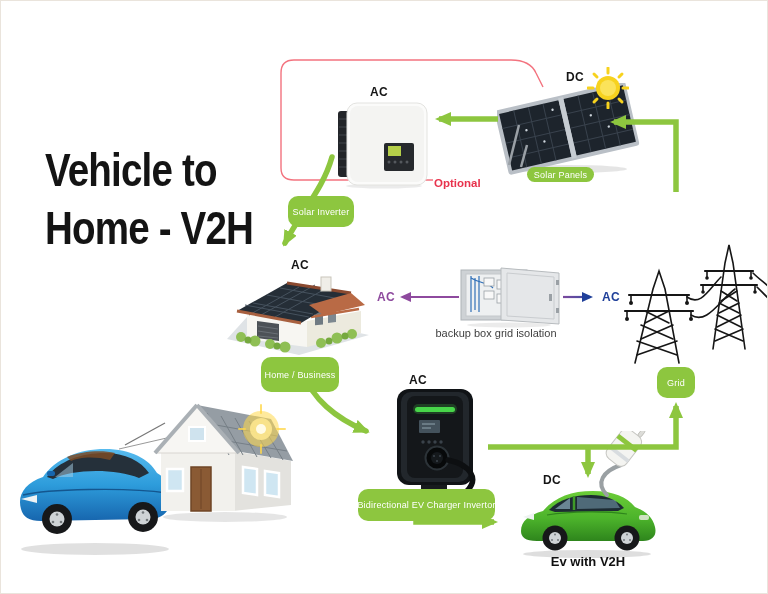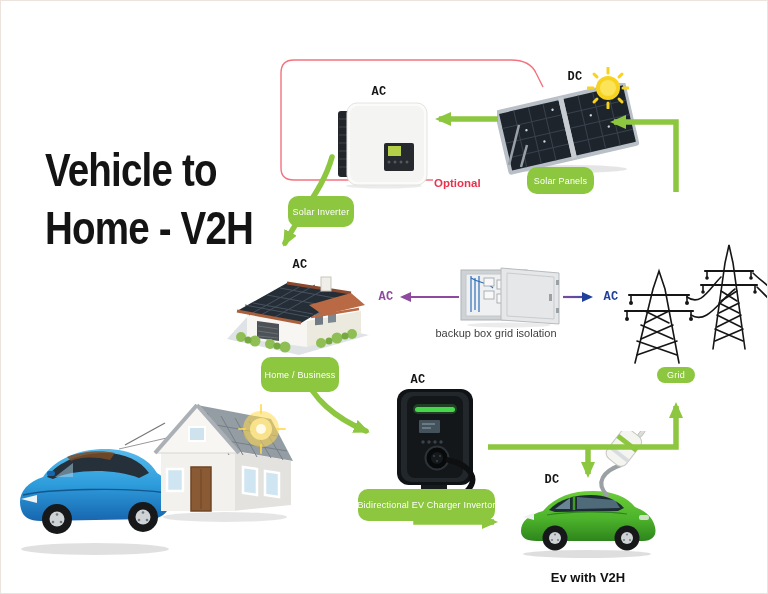--- a/index.html
+++ b/index.html
@@ -18,27 +18,27 @@
 
   .title{position:absolute;left:44px;top:140px;z-index:4;color:var(--title-black);
          font-weight:700;font-size:47px;line-height:58px;letter-spacing:-1px;
          transform:scaleX(.82);transform-origin:left top;white-space:nowrap;}
 
   .pill{position:absolute;z-index:4;background:var(--pill-green);color:#fff;
         border-radius:10px;display:flex;align-items:center;justify-content:center;
         font-size:9px;letter-spacing:.2px;white-space:nowrap;}
 
   .port{position:absolute;z-index:4;font-weight:700;font-size:12px;color:#151515;
-        transform:translateX(-50%);letter-spacing:.4px;white-space:nowrap;font-family:Liberation Mono, monospace;}
+        transform:translateX(-50%);letter-spacing:.4px;white-space:nowrap;}
   .port.purple{color:var(--ac-purple);}
   .port.navy{color:var(--ac-navy);}
 
   .caption{position:absolute;z-index:4;color:var(--caption-gray);font-size:11px;
            transform:translateX(-50%);white-space:nowrap;}
-  .caption.bold{font-weight:700;font-size:13px;color:#111;margin-top:16px;}
+  .caption.bold{font-weight:700;font-size:13px;color:#111;}
 
   .optional{position:absolute;z-index:4;color:var(--optional-red);
             font-weight:700;font-size:11.5px;white-space:nowrap;}
   .ct-note{position:absolute;z-index:4;color:var(--note-red);font-size:9.5px;
            font-weight:600;line-height:11.5px;white-space:pre;}
 
   .arrow-green{stroke:var(--arrow-green);stroke-width:5.5;fill:none;}
   .arrow-thin-p{stroke:var(--ac-purple);stroke-width:2.2;fill:none;}
   .line-pink{stroke:var(--line-pink);stroke-width:1.4;fill:none;}
   #mg path{fill:var(--arrow-green);} #mp path{fill:var(--ac-purple);}
@@ -408,23 +408,23 @@
 
   <div class="port" style="left:378px;top:84px">AC</div>
   <div class="port" style="left:574px;top:69px">DC</div>
   <div class="port" style="left:299px;top:257px">AC</div>
   <div class="port purple" style="left:385px;top:289px">AC</div>
   <div class="port navy" style="left:610px;top:289px">AC</div>
   <div class="port" style="left:417px;top:372px">AC</div>
   <div class="port" style="left:551px;top:472px">DC</div>
 
   <div class="pill" style="left:287px;top:195px;width:66px;height:31px">Solar Inverter</div>
-  <div class="pill" style="left:526px;top:166px;width:67px;height:27px">Solar Panels</div>
+  <div class="pill" style="left:526px;top:166px;width:67px;height:15px">Solar Panels</div>
   <div class="pill" style="left:260px;top:356px;width:78px;height:35px">Home / Business</div>
-  <div class="pill" style="left:656px;top:366px;width:38px;height:16px">Grid</div>
+  <div class="pill" style="left:656px;top:366px;width:38px;height:31px">Grid</div>
   <div class="pill" style="left:357px;top:488px;width:137px;height:32px">Bidirectional EV Charger Invertor</div>
 
   <div class="caption" style="left:495px;top:326px">backup box grid isolation</div>
   <div class="caption bold" style="left:587px;top:553px">Ev with V2H</div>
 
   <div class="optional" style="left:433px;top:176px">Optional</div>
 
 
 </div>
 

